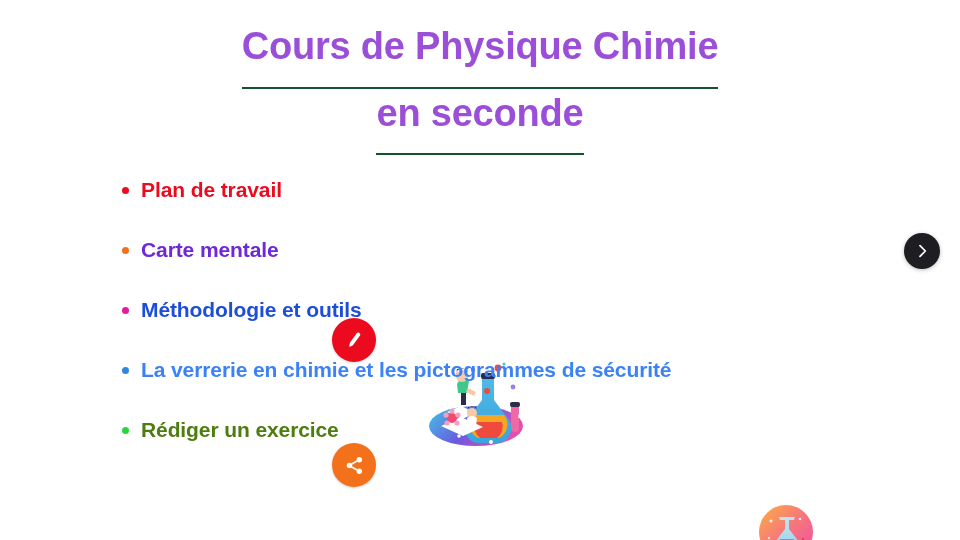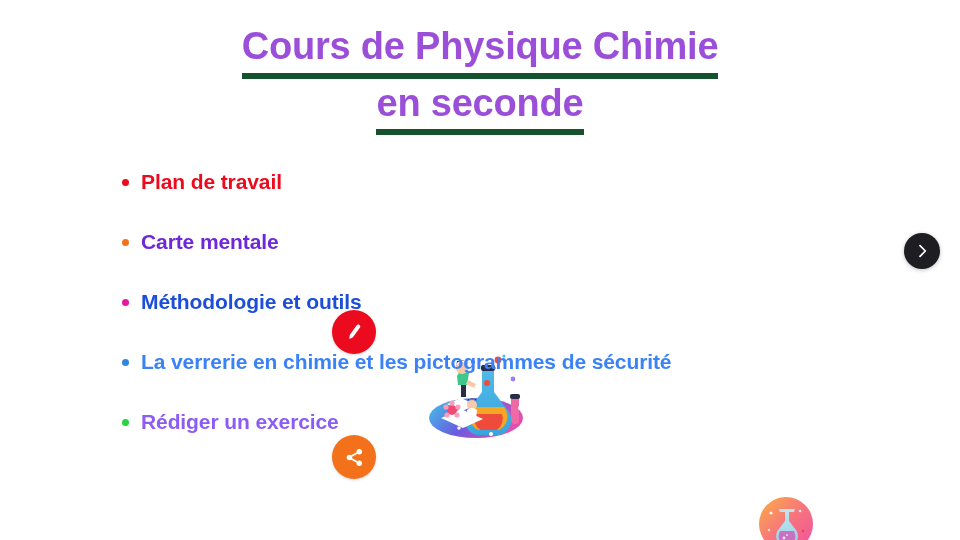--- a/index.html
+++ b/index.html
@@ -29,29 +29,29 @@
     width: 960px;
     text-align: center;
     font-size: 38px;
     font-weight: bold;
     line-height: 1.28;
     color: #9b4fd9;
     letter-spacing: -0.2px;
   }
   .title .tline {
     display: inline-block;
-    border-bottom: 6px solid #14532d;
-    padding-bottom: 2px;
+    border-bottom: 2px solid #14532d;
+    padding-bottom: 16px;
   }
 
   
   .list {
     position: absolute;
     left: 122px;
-    top: 152px;
+    top: 160px;
     width: 760px;
   }
   .item {
     position: relative;
     height: 60px;
     display: flex;
     align-items: center;
   }
   .bullet {
     width: 7px;
@@ -240,21 +240,21 @@
           <circle cx="12" cy="16" r="1.6" fill="#ffffff" opacity="0.85"></circle>
           <circle cx="41" cy="14" r="1.3" fill="#ffffff" opacity="0.85"></circle>
           <circle cx="44" cy="34" r="1.2" fill="#ef3b3b" opacity="0.9"></circle>
           <circle cx="10" cy="33" r="1.2" fill="#ffffff" opacity="0.7"></circle>
         </svg>
       </div>
     </div>
 
     <div class="item">
       <span class="bullet" style="background:#27d63f"></span>
-      <span class="item-label" style="color:#8b5cf6">Rédiger un exercice</span>
+      <span class="item-label" style="color:#4d7c0f">Rédiger un exercice</span>
 
     </div>
 
   </div>
 
   <div class="nav-next">
     <svg width="16" height="16" viewBox="0 0 24 24" aria-hidden="true">
       <path d="M9 4 l8 8 l-8 8" fill="none" stroke="#ffffff" stroke-width="2.6" stroke-linecap="round" stroke-linejoin="round"></path>
     </svg>
   </div>

